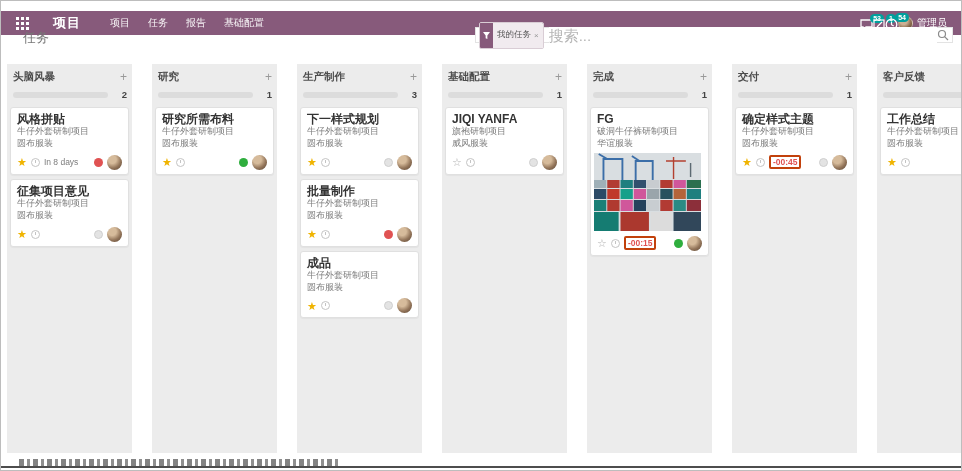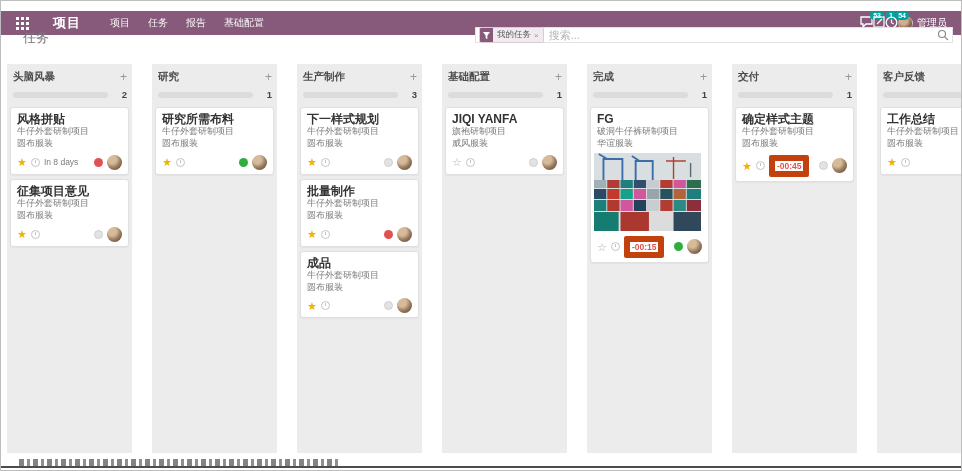--- a/index.html
+++ b/index.html
@@ -12,44 +12,44 @@
   
   .navbar{
     position:absolute; top:0; left:0; right:0; height:24px;
     background:#875A7B; display:flex; align-items:center; color:#fff;
     padding:0 8px;
     margin-top:10px;
   }
   .apps{ width:18px; height:14px; display:flex; align-items:center; justify-content:center; cursor:pointer; margin-left:4px;}
   .brand{ font-size:13px; font-weight:bold; margin:0 20px 0 22px; letter-spacing:1px;}
   .nav-item{ font-size:10px; margin:0 9px; opacity:.95; cursor:pointer;}
-  .systray{ margin-left:auto; display:flex; align-items:flex-start; padding-right:6px;}
+  .systray{ margin-left:auto; display:flex; align-items:flex-end; padding-right:6px;}
   .tray-item{ position:relative; display:flex; align-items:center; cursor:pointer;}
   .badge{
     position:absolute; top:-5px; right:-11px; background:#00A09D; color:#fff;
     font-size:7px; line-height:9px; padding:0 3px; border-radius:6px; font-weight:bold;
   }
   .user{ display:flex; align-items:center; gap:4px; font-size:10px; cursor:pointer;}
   .avatar{
     display:inline-block; width:15px; height:15px; border-radius:50%;
     background: radial-gradient(circle at 35% 30%, #cdb093 0 30%, #8a6a4d 60%, #51382a 100%);
     border:1px solid rgba(255,255,255,.4);
   }
   
   .cp-row1{ position:absolute; top:24px; left:0; right:0; height:20px; }
   .breadcrumb{ position:absolute; left:22px; top:4px; font-size:13px; color:#777; }
   .searchbox{
     position:absolute; left:474px; right:8px; top:2px; height:16px;
     border:1px solid #e3e3e3; background:#fff; display:flex; align-items:center; padding:0 3px;
   }
-  .facet{ display:flex; align-items:stretch; height:16px; margin-right:5px; font-size:8.5px; border:1px solid #d9cdd5; border-radius:2px; overflow:hidden;}
+  .facet{ display:flex; align-items:stretch; height:27px; margin-right:5px; font-size:8.5px; border:1px solid #d9cdd5; border-radius:2px; overflow:hidden;}
   .facet-icon{ background:#875A7B; color:#fff; width:13px; display:flex; align-items:center; justify-content:center; font-size:7px;}
   .facet-label{ background:#f1ebef; color:#555; padding:0 4px; display:flex; align-items:center; gap:3px;}
   .facet-x{ color:#999; font-size:8px; cursor:pointer;}
-  .search-input{ flex:1; border:none; outline:none; font-size:11px; color:#444; font-family:"Liberation Sans",sans-serif;}
+  .search-input{ flex:1; border:none; outline:none; font-size:15px; color:#444; font-family:"Liberation Sans",sans-serif;}
   .search-input::placeholder{ color:#b5b5b5; }
   .cp-row2{ position:absolute; top:44px; left:0; right:11px; height:19px;margin-top:36px; }
   .btn-create{
     position:absolute; left:22px; top:1px; background:#00A09D; color:#fff; border:none;
     font-size:9.5px; padding:2px 8px; border-radius:3px; cursor:pointer; font-family:"Liberation Sans",sans-serif;
   }
   .filter-group{ position:absolute; left:466px; top:3px; display:flex; gap:16px; font-size:12px; color:#555;}
   .filter-btn{ display:flex; align-items:center; gap:3px; cursor:pointer;}
   .view-switcher{ position:absolute; right:8px; top:0; display:flex; }
   .vs-btn{ width:18px; height:17px; display:flex; align-items:center; justify-content:center; cursor:pointer; border:1px solid transparent;}
@@ -75,21 +75,21 @@
   }
   .kcard-title{ font-size:12px; font-weight:bold; color:#333; line-height:1.2;}
   .kcard-sub{ font-size:9px; color:#7d7d7d; line-height:1.3;}
   .kcard-footer{ display:flex; align-items:center; margin-top:5px; gap:4px;}
   .star{ font-size:11px; line-height:10px;}
   .star-filled{ color:#f0b400;}
   .star-outline{ color:#b5b5b5;}
   .clock-ic{ width:9px; height:9px; border:1px solid #c4c4c4; border-radius:50%; display:inline-block; position:relative;}
   .clock-ic::after{ content:''; position:absolute; left:3px; top:1px; width:1px; height:3px; background:#c4c4c4;}
   .due{ font-size:8.5px; color:#7d7d7d;}
-  .timerbadge{ font-size:8.5px; font-weight:bold; color:#e05252; border:6px solid #c2410c; border-radius:2px; padding:0 2px; line-height:10px;}
+  .timerbadge{ font-size:8.5px; font-weight:bold; color:#e05252; border:2px solid #c2410c; border-radius:2px; padding:0 2px; line-height:10px;}
   .foot-right{ margin-left:auto; display:flex; align-items:center; gap:4px;}
   .dot{ width:9px; height:9px; border-radius:50%; display:inline-block; cursor:pointer;}
   .dot-red{ background:#e05252;}
   .dot-green{ background:#2fae3e;}
   .dot-gray{ background:#e3e3e3; border:1px solid #cfcfcf;}
   .cavatar{
     width:15px; height:15px; border-radius:50%; display:inline-block;
     background: radial-gradient(circle at 35% 30%, #d6bb9b 0 28%, #93755a 60%, #55402f 100%);
   }
   .card-image{ margin:3px -3px 2px; line-height:0;}

